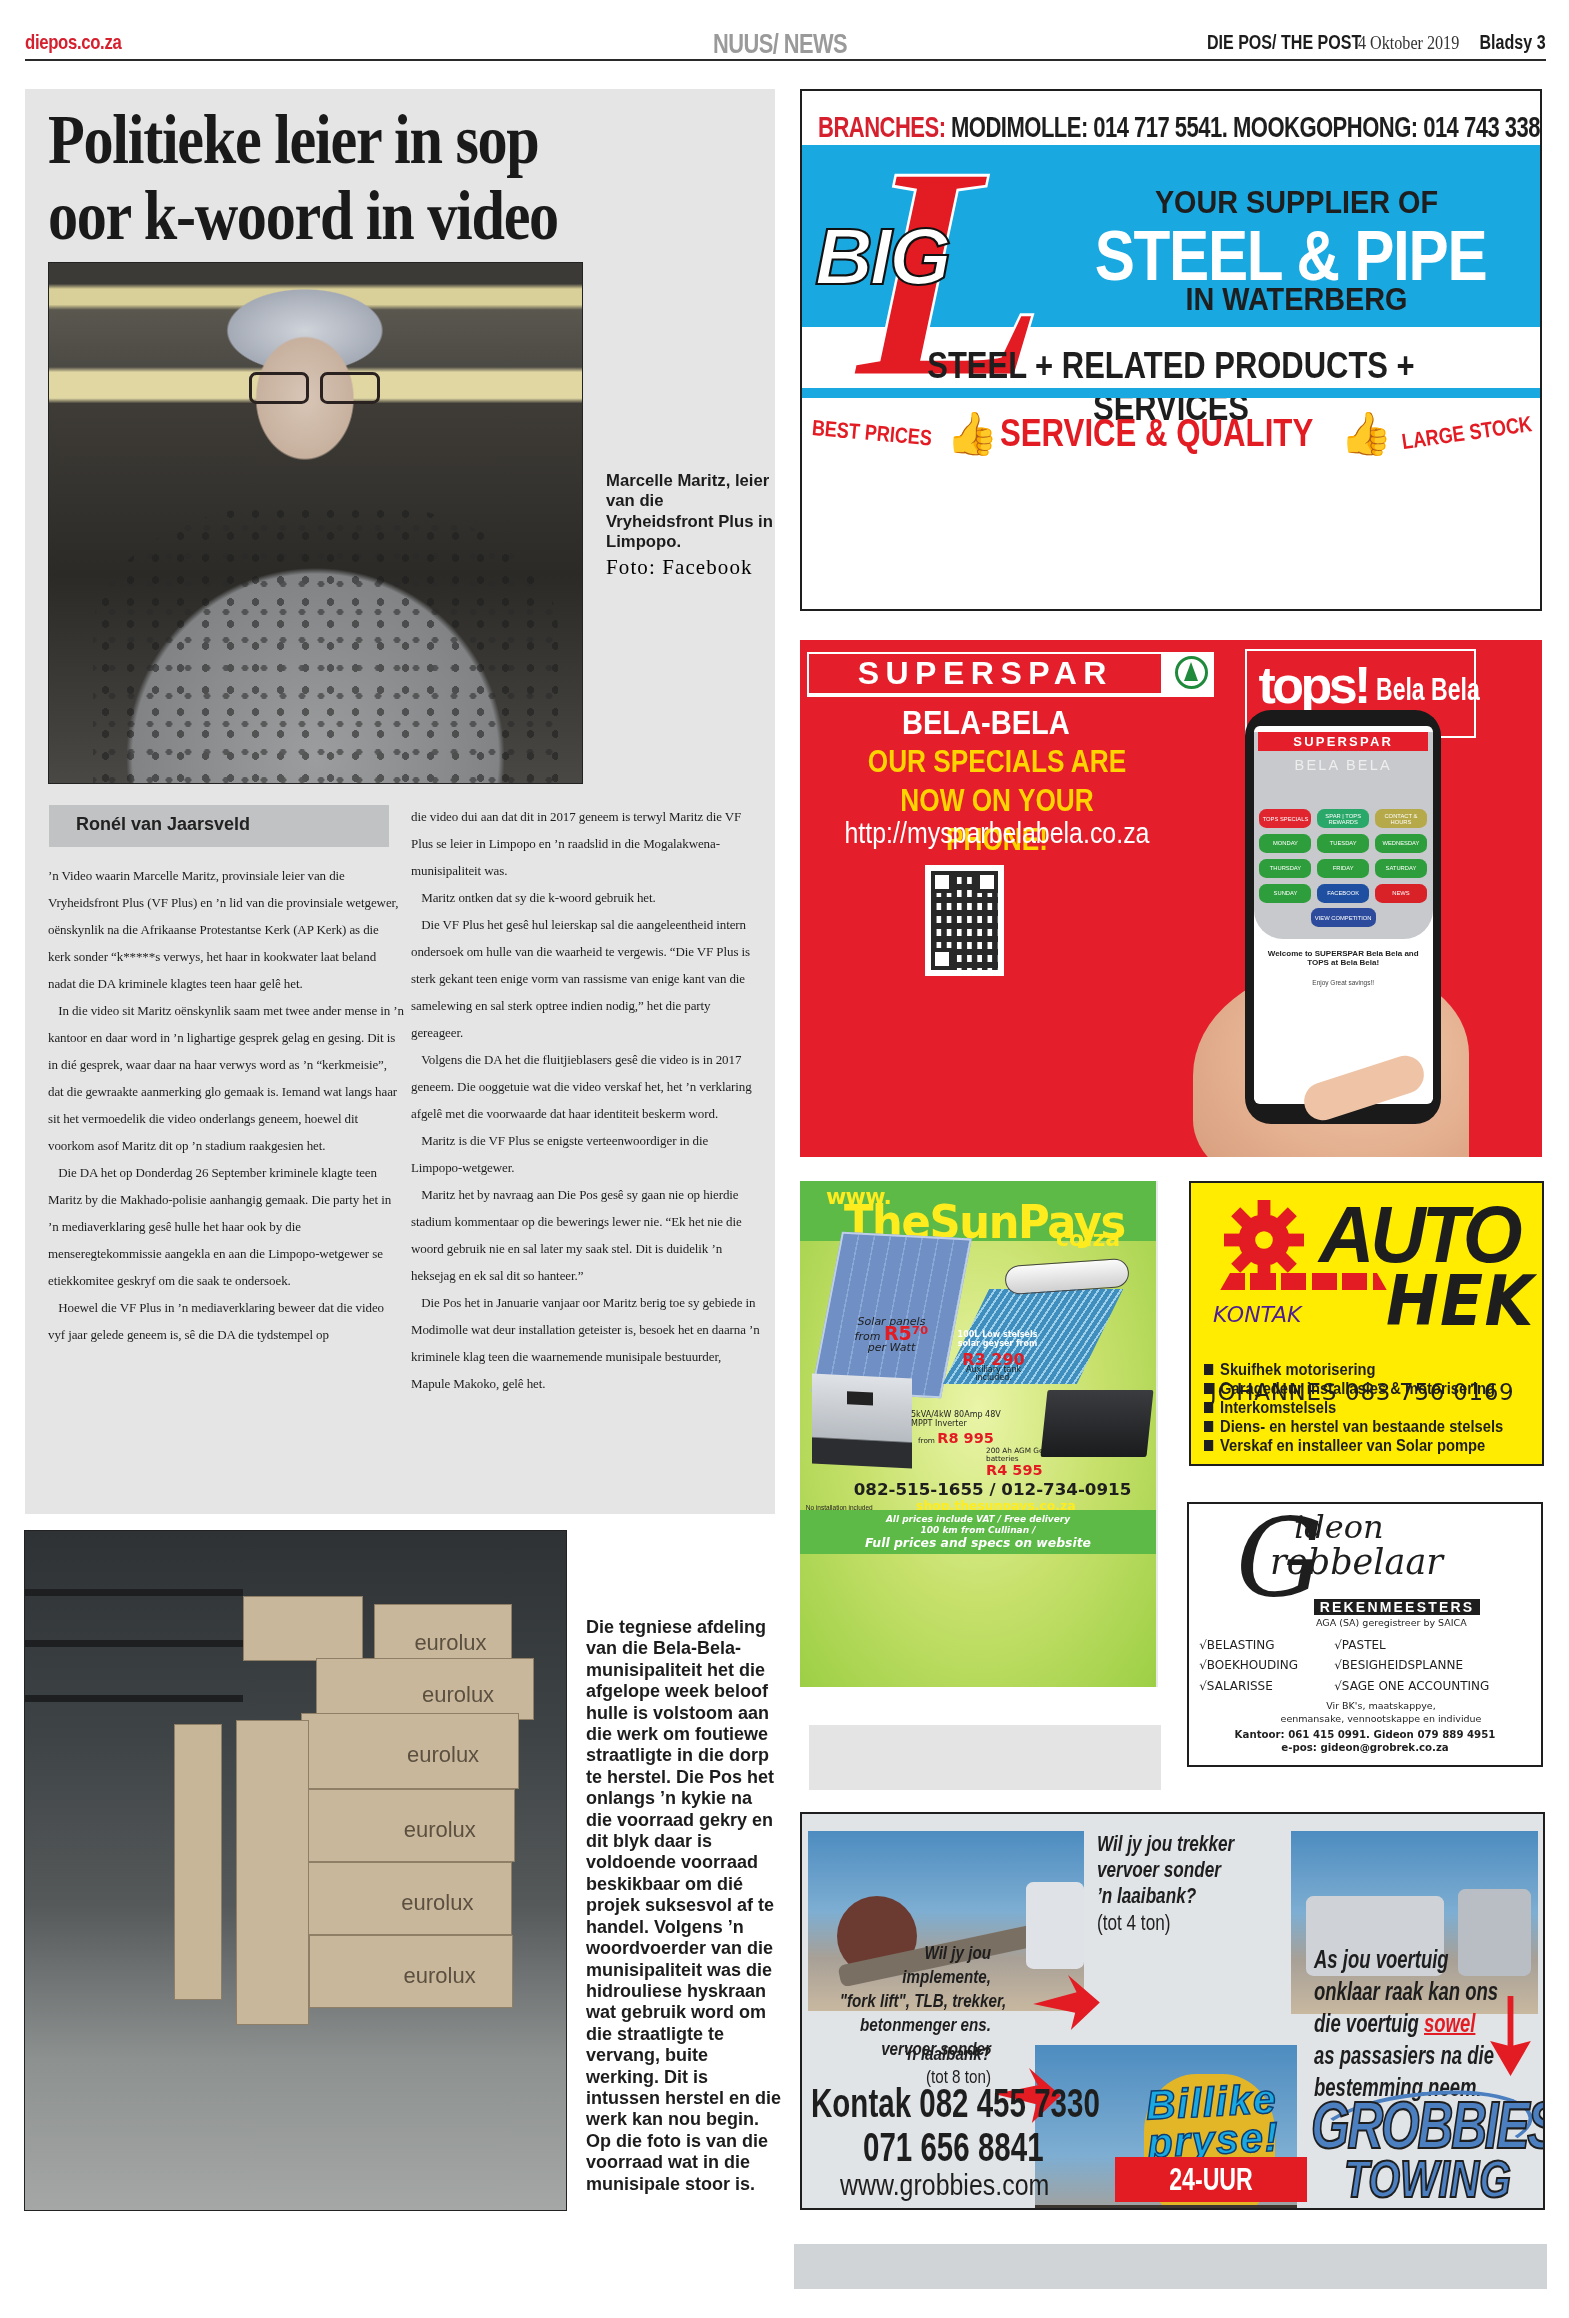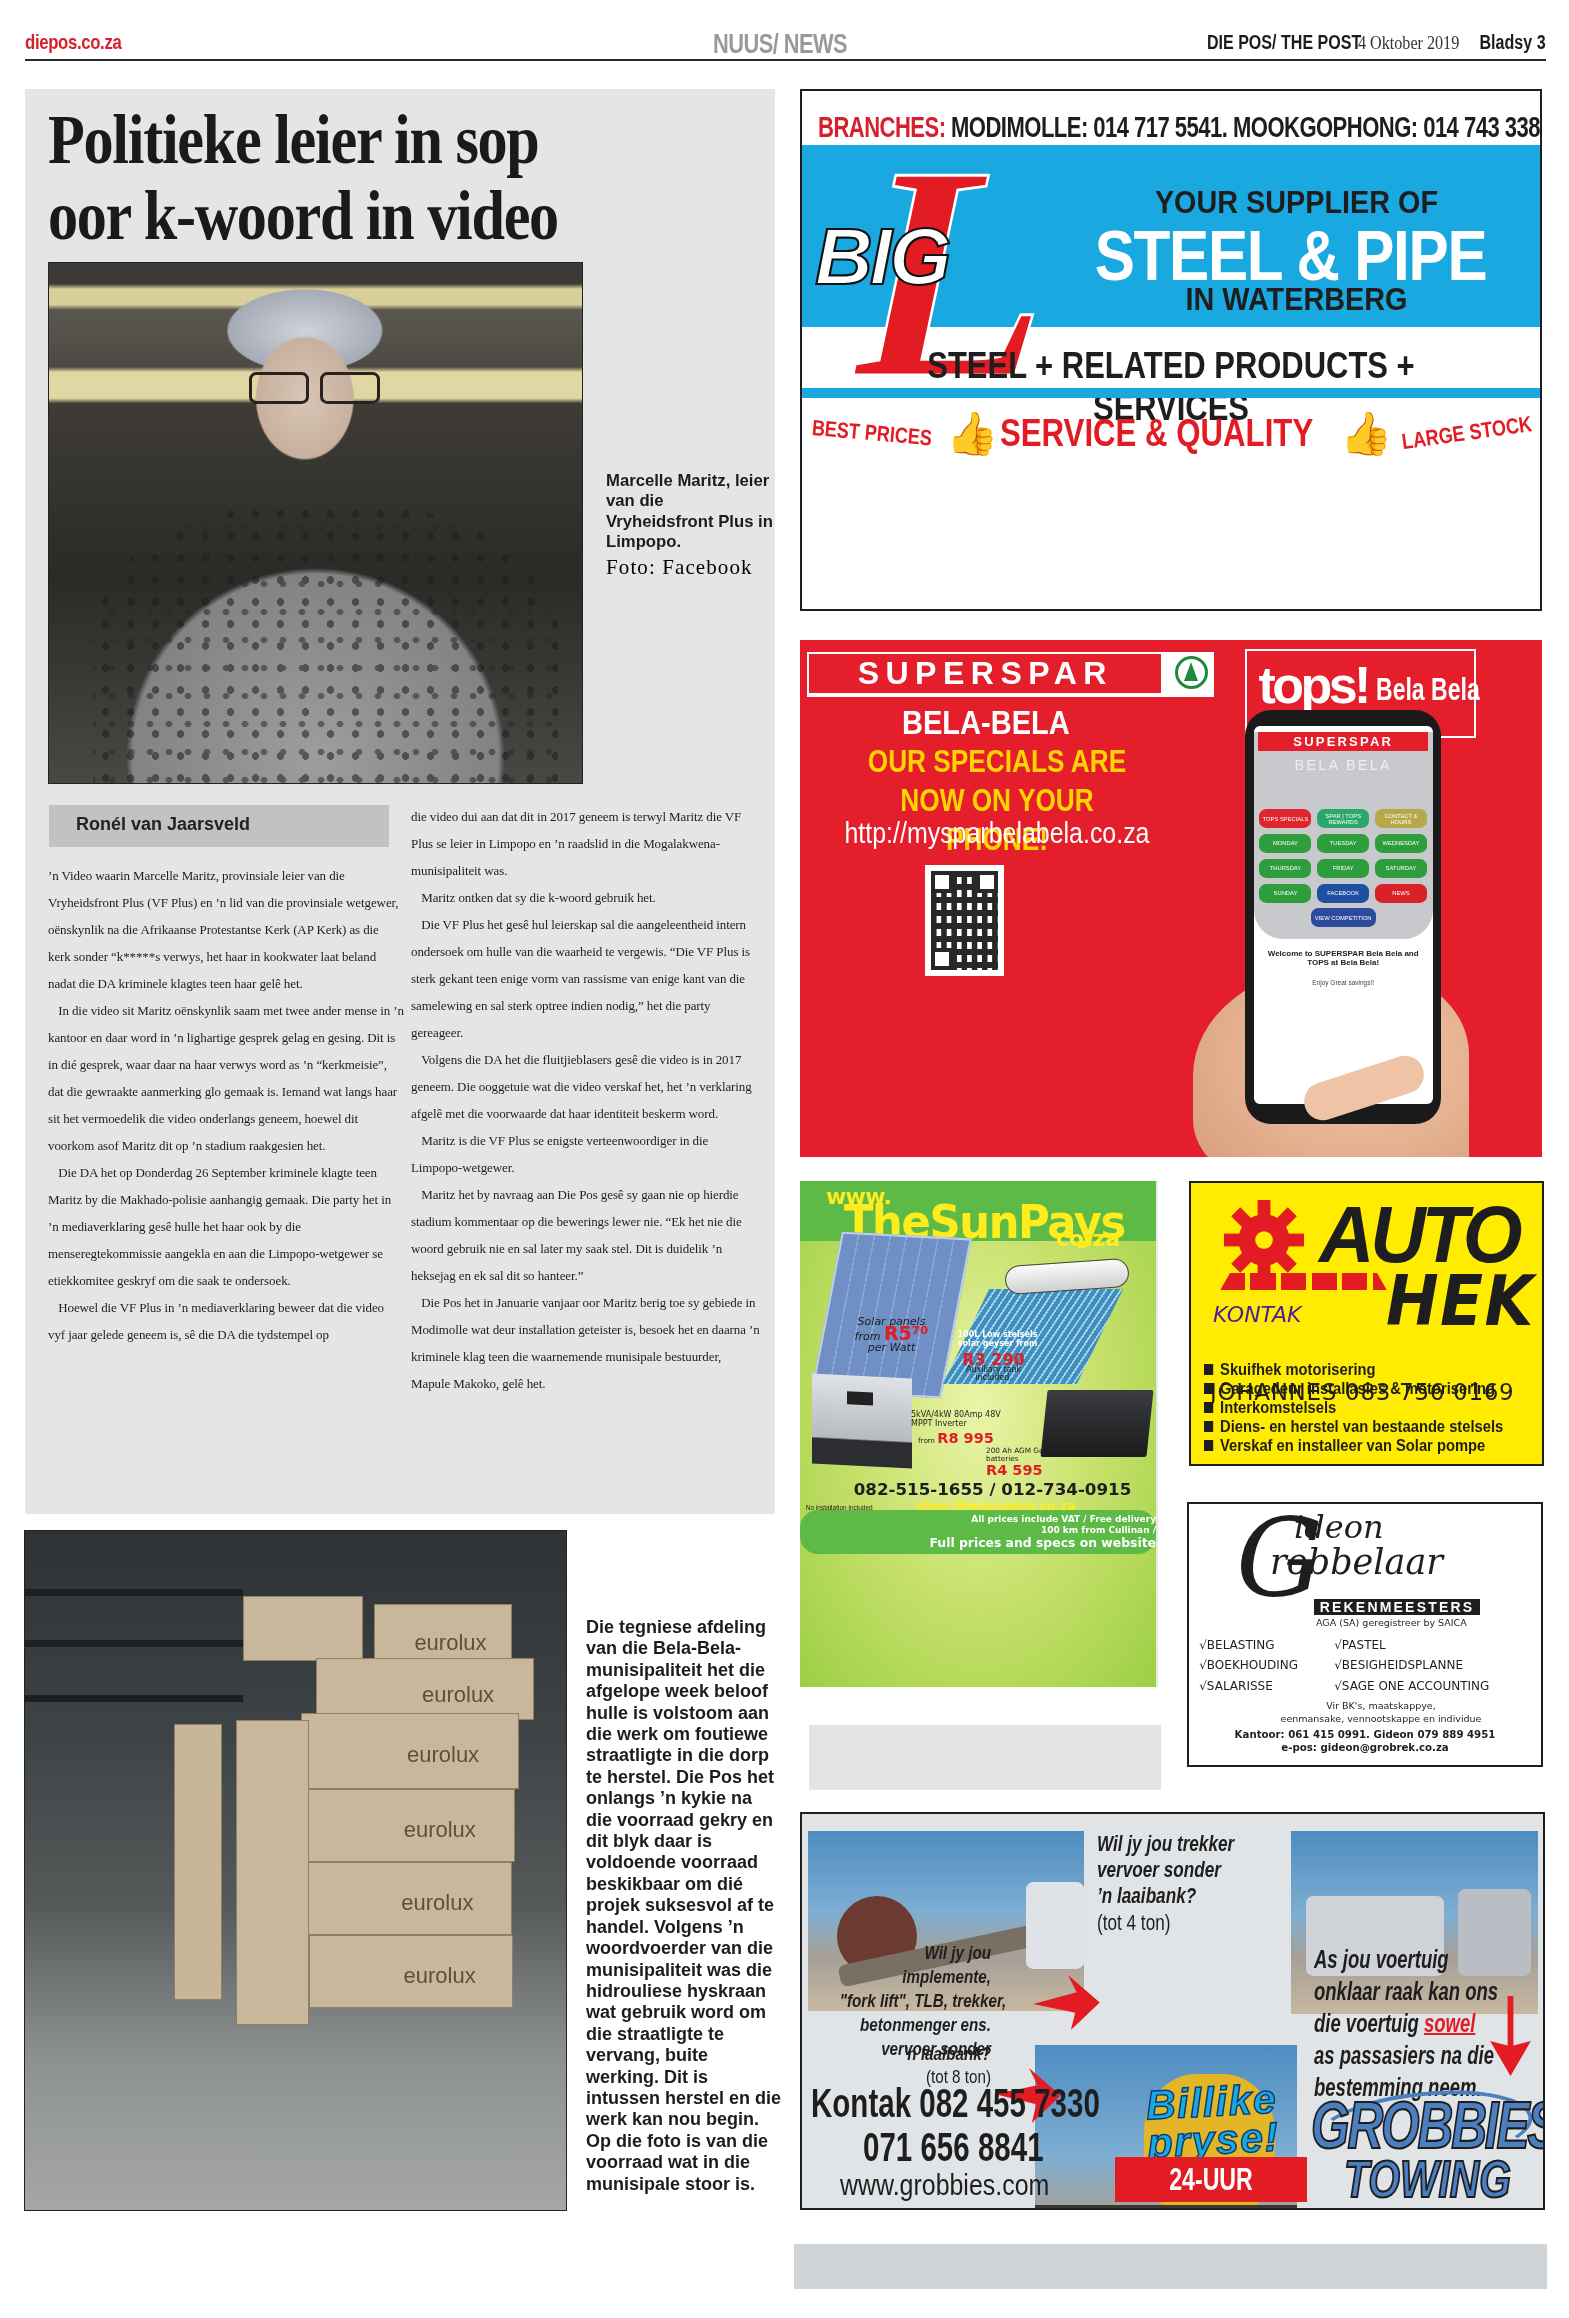--- a/index.html
+++ b/index.html
@@ -124,21 +124,21 @@
   .sun-inverter::after { content: ""; position: absolute; left: 35px; top: 16px; width: 26px; height: 13px; background: #222; }
   .sun-inv-text { position: absolute; left: 111px; top: 230px; width: 102px; font-family: "DejaVu Sans", sans-serif; font-size: 8px; line-height: 8.7px; color: #1e1e1e; }
   .sun-inv-price { position: absolute; left: 118px; top: 249px; font-family: "DejaVu Sans", sans-serif; font-size: 7.3px; color: #1e1e1e; }
   .sun-inv-price b { color: #e31b23; font-size: 14.5px; }
   .sun-battery { position: absolute; left: 244px; top: 209px; width: 106px; height: 67px; background: linear-gradient(180deg, #3a3c3f, #1a1b1d); transform: skewX(-6deg); border-radius: 2.2px; }
   .sun-bat-text { position: absolute; left: 186px; top: 266px; width: 70px; font-family: "DejaVu Sans", sans-serif; font-size: 7.3px; line-height: 8px; color: #1e1e1e; }
   .sun-bat-price { position: absolute; left: 186px; top: 281px; font-family: "DejaVu Sans", sans-serif; font-weight: bold; font-size: 14.5px; color: #e31b23; }
   .sun-phone { position: absolute; left: 0; top: 298px; width: 100%; text-align: center; font-family: "DejaVu Sans", sans-serif; font-weight: bold; font-size: 16.7px; color: #1e1e1e; padding-left: 29px; }
   .sun-noinst { position: absolute; left: 5.8px; top: 323px; font-family: "Liberation Sans", sans-serif; font-size: 6.5px; color: #1e1e1e; }
   .sun-shop { position: absolute; left: 116px; top: 317px; font-family: "DejaVu Sans", sans-serif; font-weight: bold; font-size: 12.4px; color: #ffec1f; }
-  .sun-bottom { position: absolute; left: 0; top: 329px; width: 100%; height: 44px; background: #5dba47; text-align: right; color: #fff; font-family: "DejaVu Sans", sans-serif; font-weight: bold; border-radius: 18px; }
+  .sun-bottom { position: absolute; left: 0; top: 329px; width: 100%; height: 44px; background: #5dba47; text-align: center; color: #fff; font-family: "DejaVu Sans", sans-serif; font-style: italic; font-weight: bold; }
   .sun-bottom .l1 { font-size: 9px; line-height: 11px; padding-top: 4.4px; }
   .sun-bottom .l3 { font-size: 12.4px; line-height: 14.5px; }
 
   
   .ad-auto { left: 1189px; top: 1181px; width: 355px; height: 285px; background: #ffec00; border: 2.9px solid #1e1e1e; overflow: hidden; }
   .gear { position: absolute; left: 33px; top: 17.4px; width: 80px; height: 80px; }
   .auto-teeth { position: absolute; left: 29px; top: 90px; width: 167px; height: 17.4px; background: repeating-linear-gradient(90deg, #e31b23 0 25px, transparent 25px 30.5px); clip-path: polygon(0 100%, 6% 0, 94% 0, 100% 100%); }
   .auto-word { position: absolute; left: 128px; top: 5.8px; font-family: "Liberation Sans", sans-serif; font-weight: bold; font-style: italic; font-size: 80px; color: #1e1e1e; letter-spacing: -4.4px; transform: scaleX(0.96); transform-origin: left; }
   .hek-word { position: absolute; left: 195px; top: 77px; font-family: "DejaVu Sans", sans-serif; font-weight: bold; font-style: italic; font-size: 70px; color: #1e1e1e; letter-spacing: 1.5px; transform: scaleX(0.9); transform-origin: left; }
   .auto-kontak { position: absolute; left: 22px; top: 119px; font-family: "DejaVu Sans", sans-serif; font-style: italic; font-size: 22px; color: #4c1d95; }

